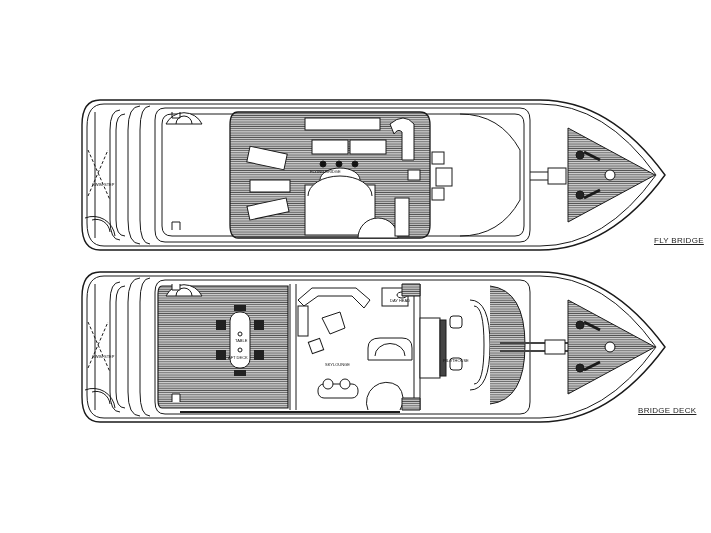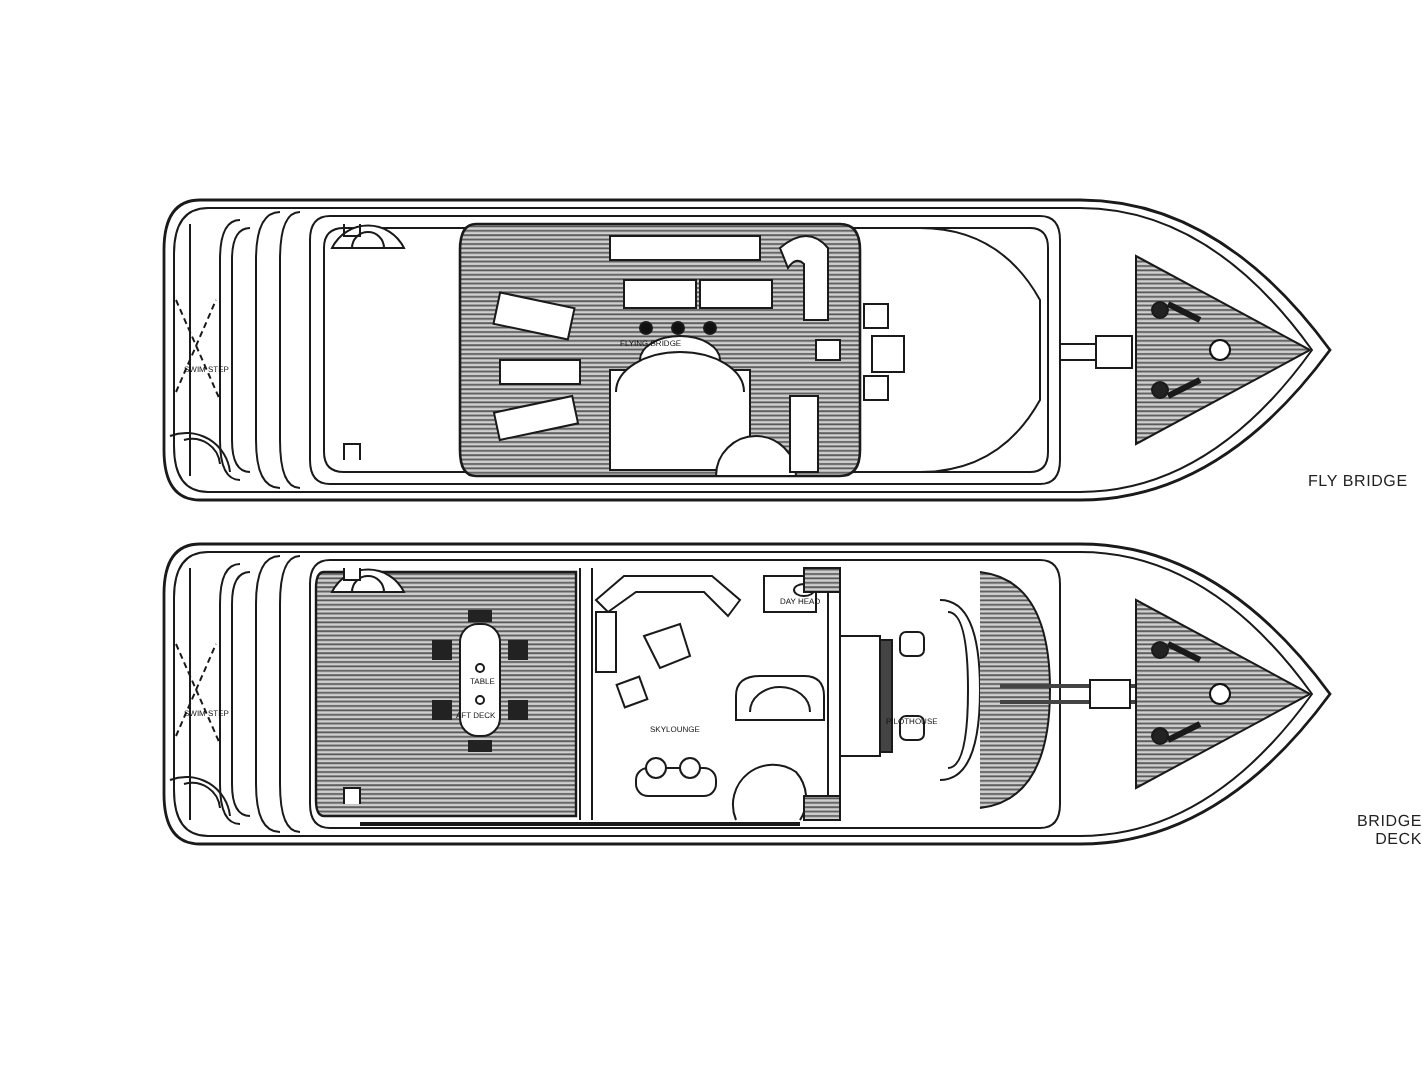--- a/index.html
+++ b/index.html
@@ -1,20 +1,20 @@
 <!DOCTYPE html>
 <html><head>
 <meta charset="utf-8">
 <style>
   html, body { margin: 0; padding: 0; background: #ffffff; }
   body { width: 711px; height: 533px; position: relative; overflow: hidden;
          font-family: "Liberation Sans", sans-serif; }
   svg { position: absolute; left: 0; top: 0; }
-  .deck-label { position: absolute; font-size: 8px; color: #222; 
-                letter-spacing: 0.3px; font-family: "Liberation Sans", sans-serif; text-align: right; }
+  .deck-label { position: absolute; font-size: 8px; color: #222; text-decoration: underline;
+                letter-spacing: 0.3px; font-family: "Liberation Sans", sans-serif; }
   .tiny { font-family: "Liberation Sans", sans-serif; font-size: 4px; fill: #111; }
 </style>
 </head>
 <body>
 
 <svg width="711" height="533" viewBox="0 0 711 533">
   <defs>
     <pattern id="teak" width="4" height="2.2" patternUnits="userSpaceOnUse">
       <rect width="4" height="2.2" fill="#d0d0d0"></rect>
       <line x1="0" y1="1" x2="4" y2="1" stroke="#555" stroke-width="0.9"></line>
@@ -170,13 +170,13 @@
   <text class="tiny" x="228" y="359">AFT DECK</text>
   <text class="tiny" x="235" y="342">TABLE</text>
   <text class="tiny" x="325" y="366">SKYLOUNGE</text>
   <text class="tiny" x="390" y="302">DAY HEAD</text>
   <text class="tiny" x="443" y="362">PILOTHOUSE</text>
   <text class="tiny" x="92" y="358">SWIM STEP</text>
   <text class="tiny" x="92" y="186">SWIM STEP</text>
 </svg>
 
 <div class="deck-label" style="left:654px; top:236px;">FLY BRIDGE</div>
-<div class="deck-label" style="left:654px; top:406px;">BRIDGE DECK</div>
+<div class="deck-label" style="left:638px; top:406px;">BRIDGE DECK</div>
 
 </body></html>

